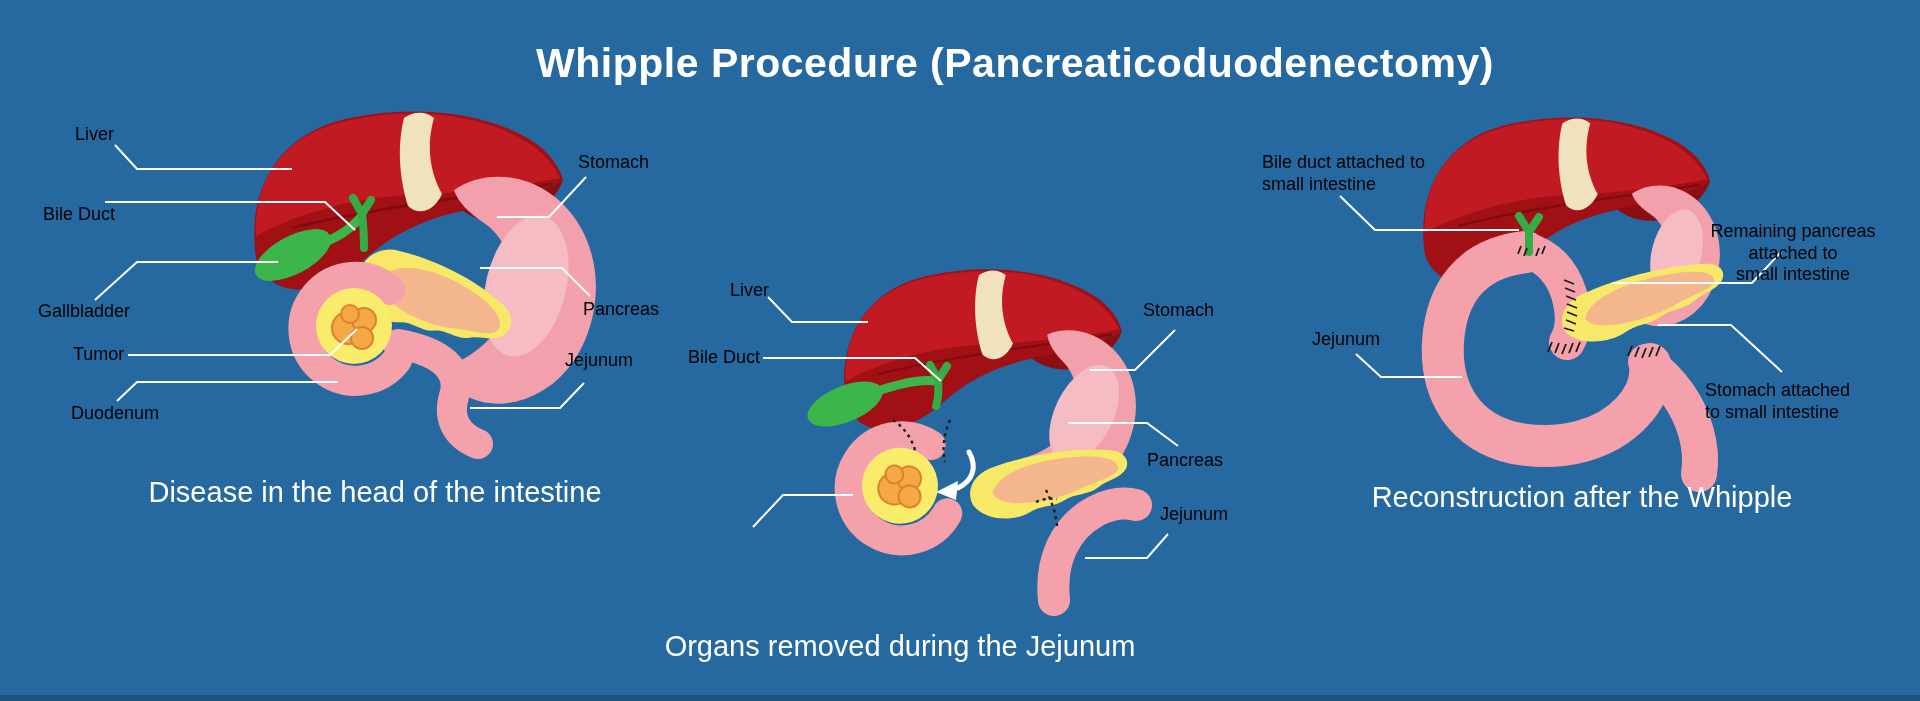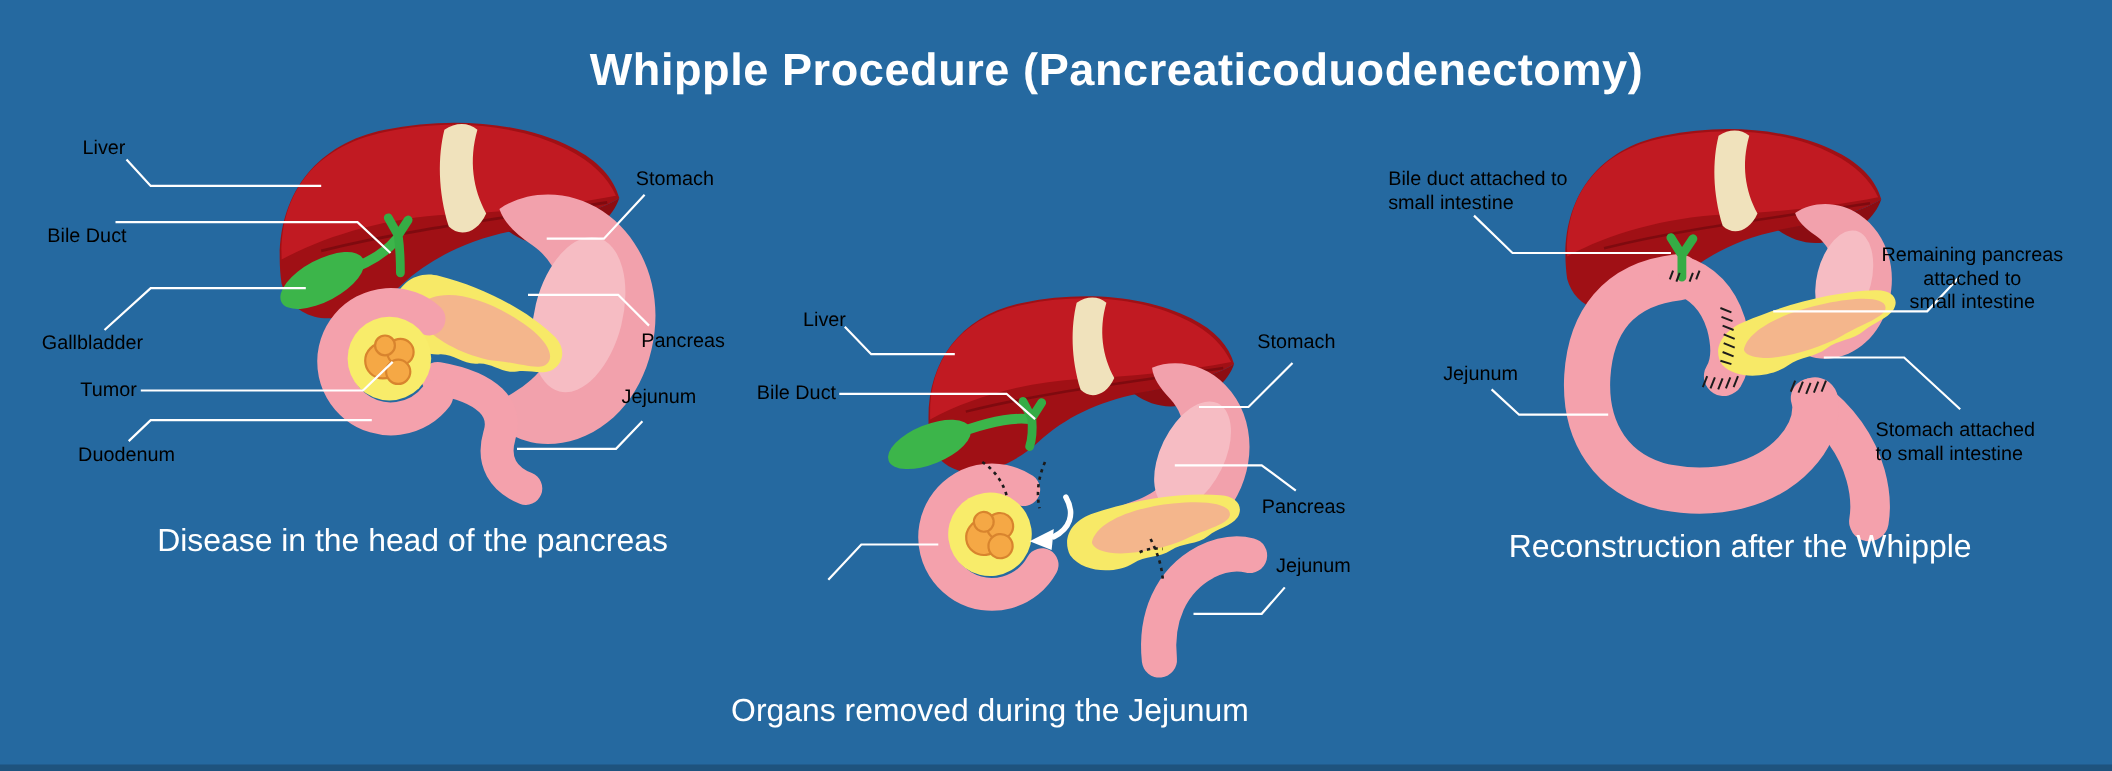--- a/index.html
+++ b/index.html
@@ -163,21 +163,21 @@
   <div class="title">Whipple Procedure (Pancreaticoduodenectomy)</div>
 
   <div class="label" style="left:75px;top:124px;">Liver</div>
   <div class="label" style="left:43px;top:204px;">Bile Duct</div>
   <div class="label" style="left:38px;top:301px;">Gallbladder</div>
   <div class="label" style="left:73px;top:344px;text-align:right;">Tumor</div>
   <div class="label" style="left:54px;top:403px;margin-left:17px;">Duodenum</div>
   <div class="label" style="left:578px;top:152px;">Stomach</div>
   <div class="label" style="left:583px;top:299px;">Pancreas</div>
   <div class="label" style="left:565px;top:350px;">Jejunum</div>
-  <div class="caption" style="left:60px;top:476px;width:630px;">Disease in the head of the pancreas</div>
+  <div class="caption" style="left:60px;top:476px;width:630px;">Disease in the head of the intestine</div>
 
   <div class="label" style="left:730px;top:280px;">Liver</div>
   <div class="label" style="left:688px;top:347px;">Bile Duct</div>
   <div class="label" style="left:1143px;top:300px;">Stomach</div>
   <div class="label" style="left:1147px;top:450px;">Pancreas</div>
   <div class="label" style="left:1160px;top:504px;">Jejunum</div>
   <div class="caption" style="left:600px;top:630px;width:600px;">Organs removed during the Jejunum</div>
 
   <div class="label" style="left:1262px;top:152px;">Bile duct attached to
 small intestine</div>

